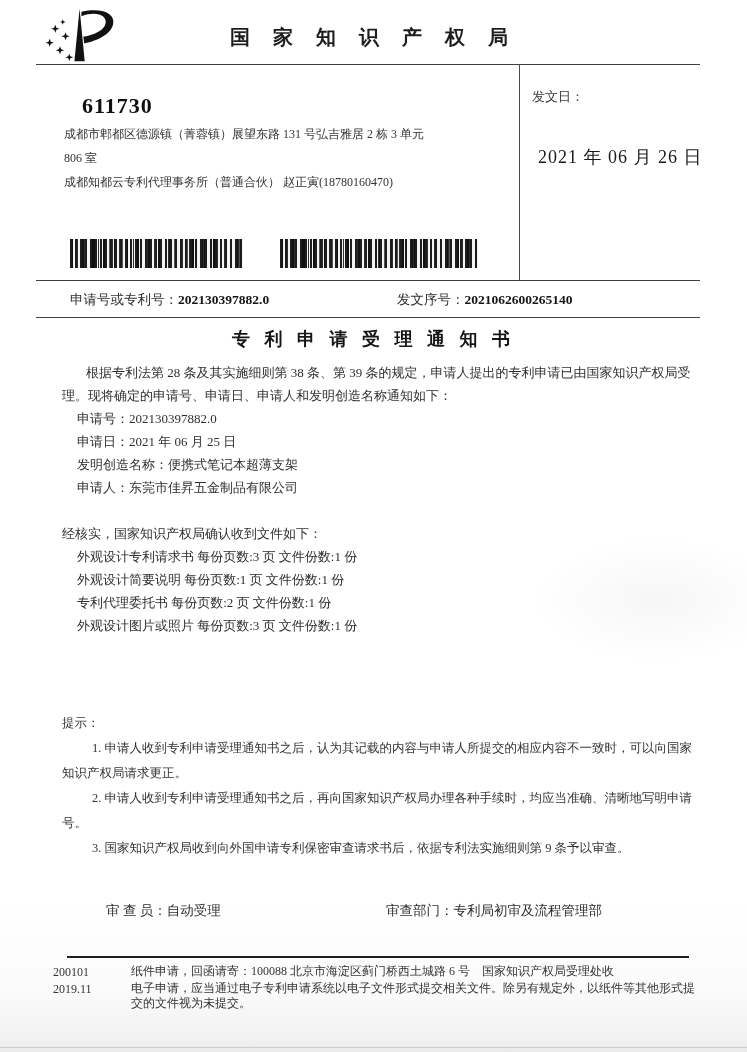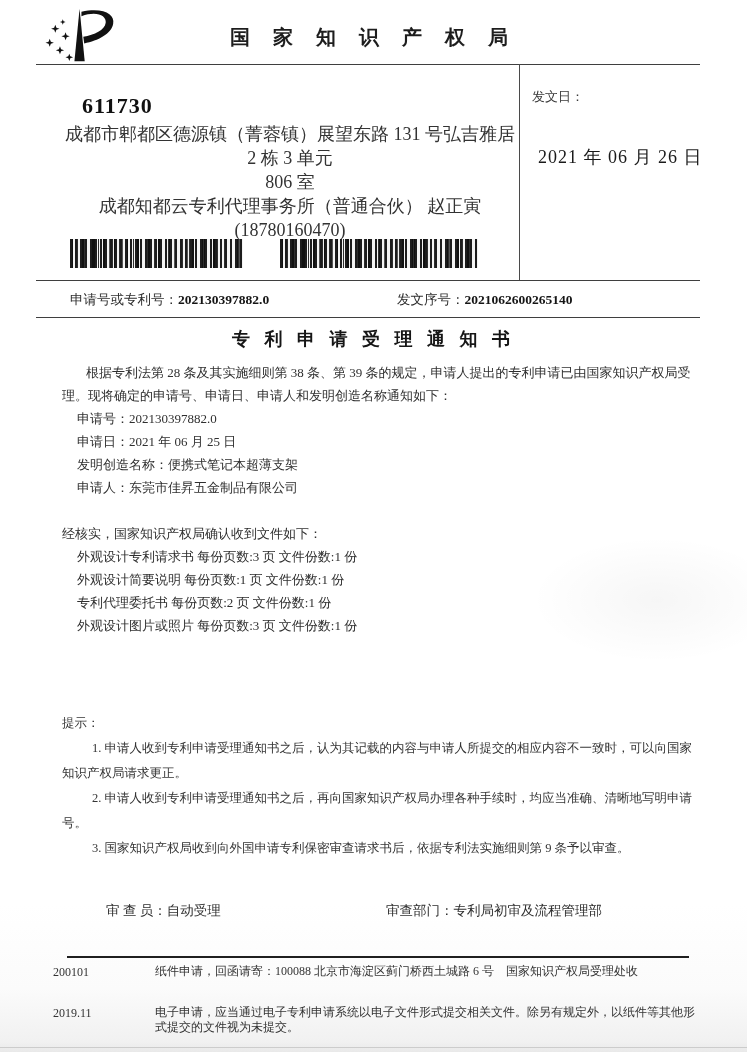--- a/index.html
+++ b/index.html
@@ -15,21 +15,21 @@
   
   .agency-title { left:0; top:24px; width:747px; text-align:center;
     font-size:20px; font-weight:bold; letter-spacing:9px; color:#1d1d1d; }
   .logo { left:38px; top:7px; }
   .rule { background:#3f3f3f; height:1px; }
   .rule-header { left:36px; top:64px; width:664px; }
   .vline { left:519px; top:64px; width:1px; height:217px; background:#4a4a4a; }
 
   
   .postcode { left:74px; top:93px; font-size:22px; font-weight:bold; letter-spacing:1px; color:#111;margin-left:8px; }
-  .addr { left:64px; top:122px; width:452px; text-align:center; font-size:18px; line-height:24px; color:#333; }
+  .addr { left:64px; top:122px; width:452px; font-size:12px; line-height:24px; color:#333; }
 
   
   .date-label { left:532px; top:88px; font-size:13px; color:#3a3a3a; }
   .date-value { left:538px; top:145px; font-size:18px; letter-spacing:1px; color:#1a1a1a; }
 
   
   .barcode { top:239px; height:29px; background-color:#f3f3f3;
     background-image:
       repeating-linear-gradient(90deg,#1c1c1c 0 2px,transparent 2px 5px),
       repeating-linear-gradient(90deg,#2e2e2e 0 1px,transparent 1px 7px),
@@ -61,21 +61,21 @@
   .tips .tip { text-indent:30px; }
 
   
   .signoff { left:0; top:902px; width:747px; font-size:13.5px; color:#2e2e2e; }
   .examiner { position:absolute; left:106px; top:0; }
   .department { position:absolute; left:386px; top:0; }
 
   
   .rule-footer { left:67px; top:956px; width:622px; height:2px; background:#1f1f1f; }
   .footer { left:53px; top:964px; width:648px; font-size:12px; line-height:15.5px; color:#333;
-    display:grid; grid-template-columns:78px 1fr; column-gap:0; row-gap:0;gap:24px; }
+    display:grid; grid-template-columns:78px 1fr; column-gap:0; row-gap:0; }
   .footer .code { padding-top:1px; }
   .bottom-edge { left:0; top:1047px; width:747px; height:1px; background:#cccccc; }
 </style>
 </head>
 <body>
 
 <div class="page">
 
   <div class="abs logo">
     <svg width="85" height="56" viewBox="0 0 90 60" aria-hidden="true">

